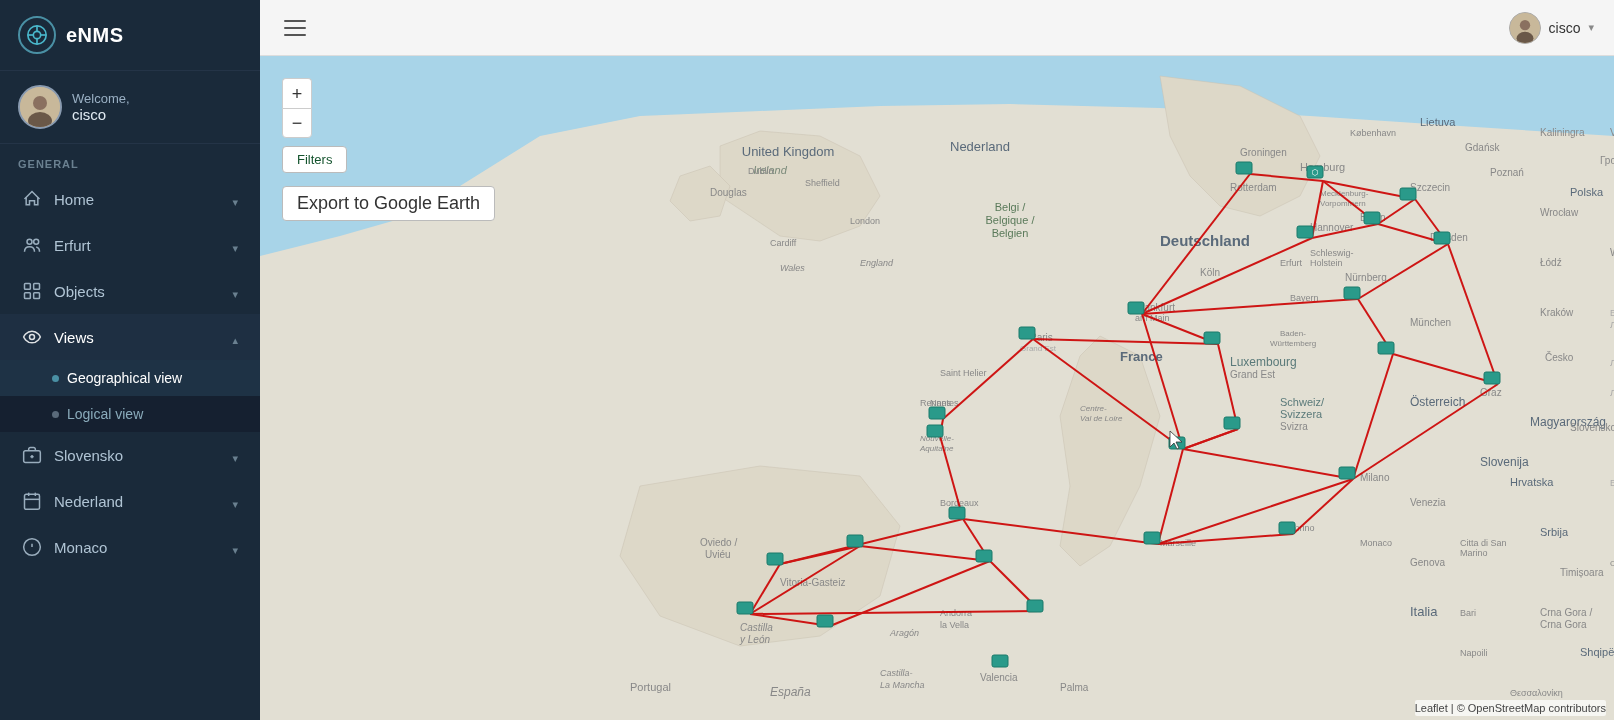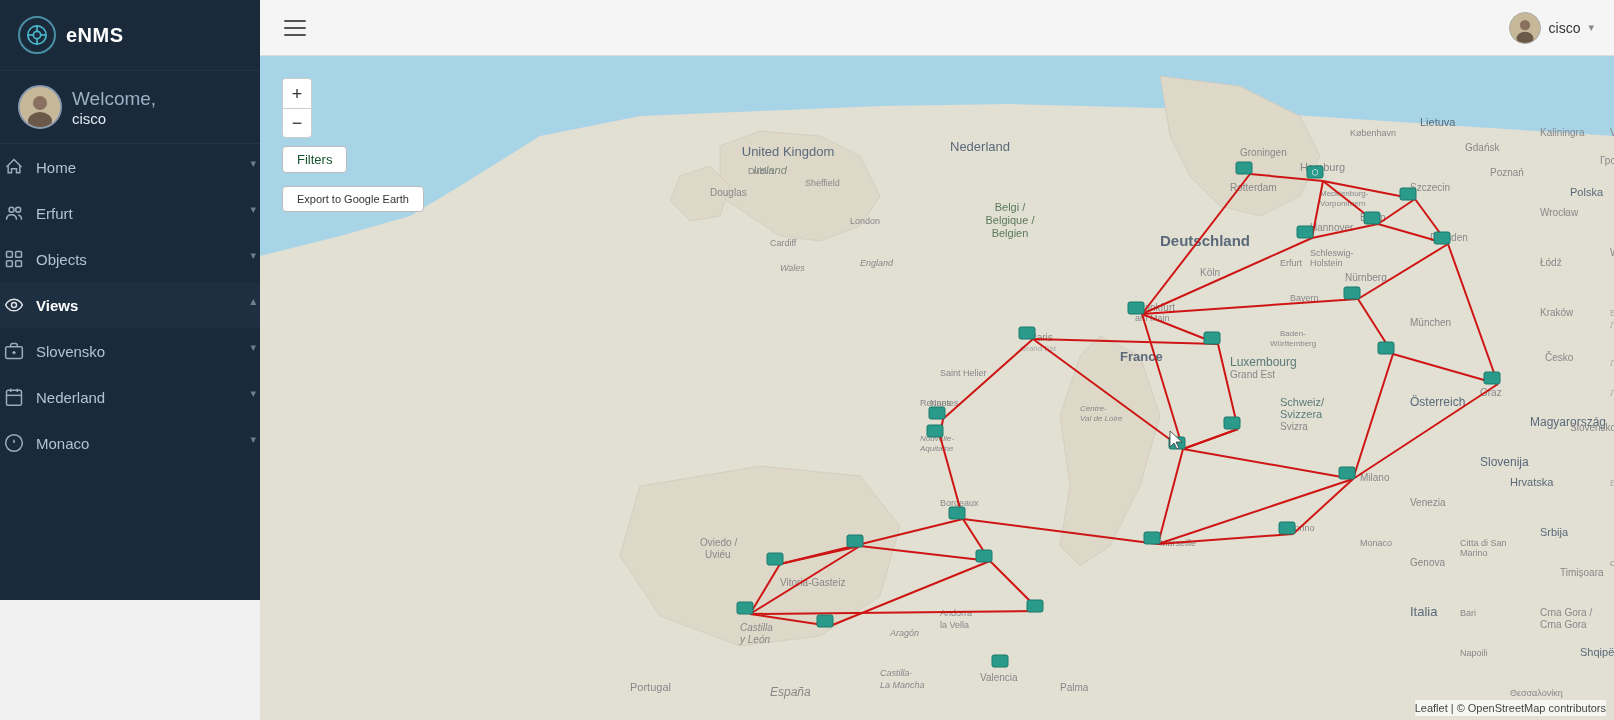--- a/index.html
+++ b/index.html
@@ -6,21 +6,21 @@
     body { font-family: 'Segoe UI', Arial, sans-serif; display: flex; height: 720px; width: 1614px; overflow: hidden; background: #f0f0f0; }
 
     
     #sidebar {
       width: 260px;
       min-width: 260px;
       background: #1a2a3a;
       color: #cdd8e3;
       display: flex;
       flex-direction: column;
-      height: 600px;
+      height: 720px;
       overflow-y: auto;
     }
 
     #sidebar-header {
       display: flex;
       align-items: center;
       padding: 16px 18px;
       border-bottom: 1px solid #243447;
     }
 
@@ -56,43 +56,43 @@
       border-radius: 50%;
       background: #c8b89a;
       border: 2px solid #8a9bb0;
       overflow: hidden;
       margin-right: 10px;
       flex-shrink: 0;
       display: flex; align-items: center; justify-content: center;
     }
 
     #user-info { display: flex; flex-direction: column; }
-    #welcome-text { font-size: 19px; color: #9ab0c4; }
+    #welcome-text { font-size: 13px; color: #9ab0c4; }
     #username-text { font-size: 15px; color: #e0eaf2; font-weight: 500; }
 
     #general-label {
       padding: 14px 18px 6px 18px;
       font-size: 11px;
       font-weight: 700;
       color: #6a8090;
       letter-spacing: 1px;
       text-transform: uppercase;
     }
 
     .nav-item {
       display: flex;
-      align-items: flex-start;
+      align-items: flex-end;
       justify-content: space-between;
-      padding: 13px 4px;
+      padding: 13px 22px;
       cursor: pointer;
       color: #b0c4d4;
       font-size: 15px;
       transition: background 0.15s;
     }
-    .nav-item.active { background: #1e2f42; color: #ffffff; font-weight: bold; }
+    .nav-item.active { background: #1e2f42; color: #ffffff; }
 
     .nav-item-left { display: flex; align-items: center; gap: 12px; }
     .nav-icon { width: 20px; height: 20px; opacity: 0.85; flex-shrink: 0; }
     .nav-chevron { font-size: 11px; color: #6a8090; }
 
     .sub-nav { background: #152030; }
     .sub-nav-item {
       display: flex;
       align-items: center;
       padding: 10px 18px 10px 52px;
@@ -196,21 +196,21 @@
 
     #export-btn {
       position: absolute;
       top: 130px;
       left: 22px;
       z-index: 10;
       background: white;
       border: 1px solid #bbb;
       border-radius: 4px;
       padding: 6px 14px;
-      font-size: 11px;
+      font-size: 18px;
       cursor: pointer;
       color: #333;
     }
 
     
     #map-svg {
       width: 100%;
       height: 100%;
       position: absolute;
       top: 0; left: 0;
@@ -253,20 +253,21 @@
         <circle cx="20" cy="16" r="7" fill="#8a7060"></circle>
         <ellipse cx="20" cy="34" rx="12" ry="9" fill="#6a5848"></ellipse>
       </svg>
     </div>
     <div id="user-info">
       <span id="welcome-text">Welcome,</span>
       <span id="username-text">cisco</span>
     </div>
   </div>
 
+  <div id="general-label">GENERAL</div>
 
   <div class="nav-item">
     <div class="nav-item-left">
       <span class="nav-icon">
         <svg viewBox="0 0 24 24" fill="none" stroke="currentColor" stroke-width="1.8" width="20" height="20">
           <path d="M3 12L12 3l9 9"></path>
             <path d="M5 10v9h4v-5h6v5h4v-9"></path>
         </svg>
       </span>
       <span>Home</span>
@@ -310,20 +311,30 @@
         <svg viewBox="0 0 24 24" fill="none" stroke="currentColor" stroke-width="1.8" width="20" height="20">
           <path d="M12 5c-7 0-10 7-10 7s3 7 10 7 10-7 10-7-3-7-10-7z"></path>
           <circle cx="12" cy="12" r="3"></circle>
         </svg>
       </span>
       <span>Views</span>
     </div>
     <span class="nav-chevron">▴</span>
   </div>
 
+  <div class="sub-nav">
+    <div class="sub-nav-item active">
+      <span class="dot"></span>
+      <span>Geographical view</span>
+    </div>
+    <div class="sub-nav-item">
+      <span class="dot inactive"></span>
+      <span>Logical view</span>
+    </div>
+  </div>
 
   <div class="nav-item">
     <div class="nav-item-left">
       <span class="nav-icon">
         <svg viewBox="0 0 24 24" fill="none" stroke="currentColor" stroke-width="1.8" width="20" height="20">
           <rect x="2" y="7" width="20" height="14" rx="2"></rect>
           <path d="M16 7V5a2 2 0 0 0-2-2h-4a2 2 0 0 0-2 2v2"></path>
           <line x1="12" y1="12" x2="12" y2="16"></line>
             <line x1="10" y1="14" x2="14" y2="14"></line>
         </svg>

